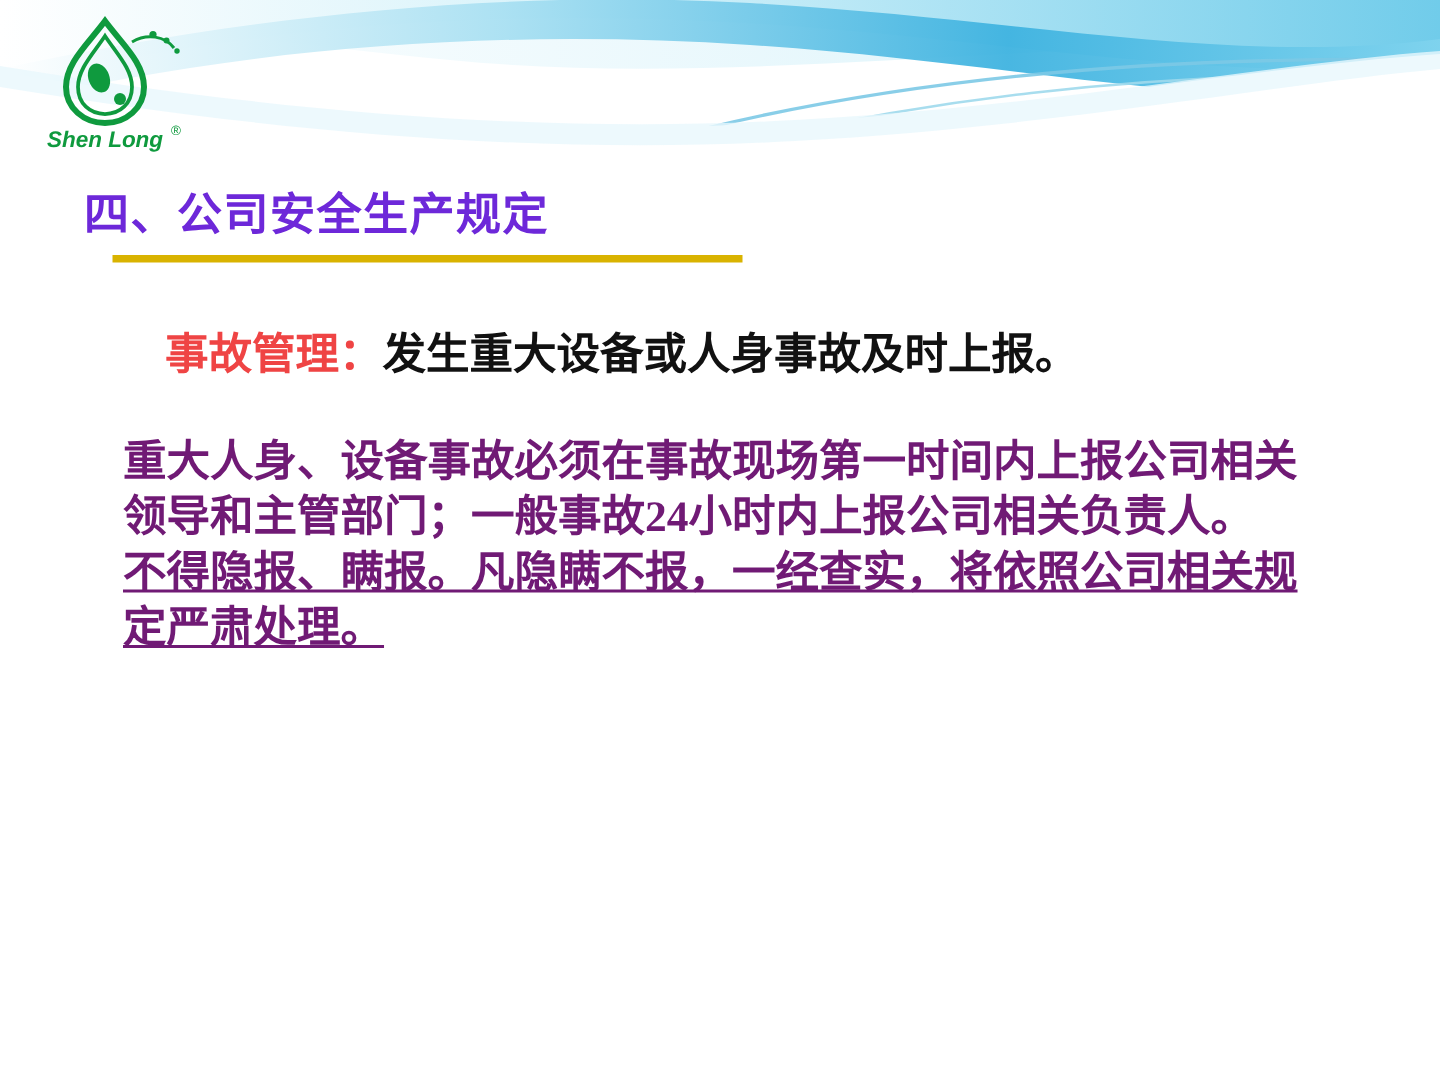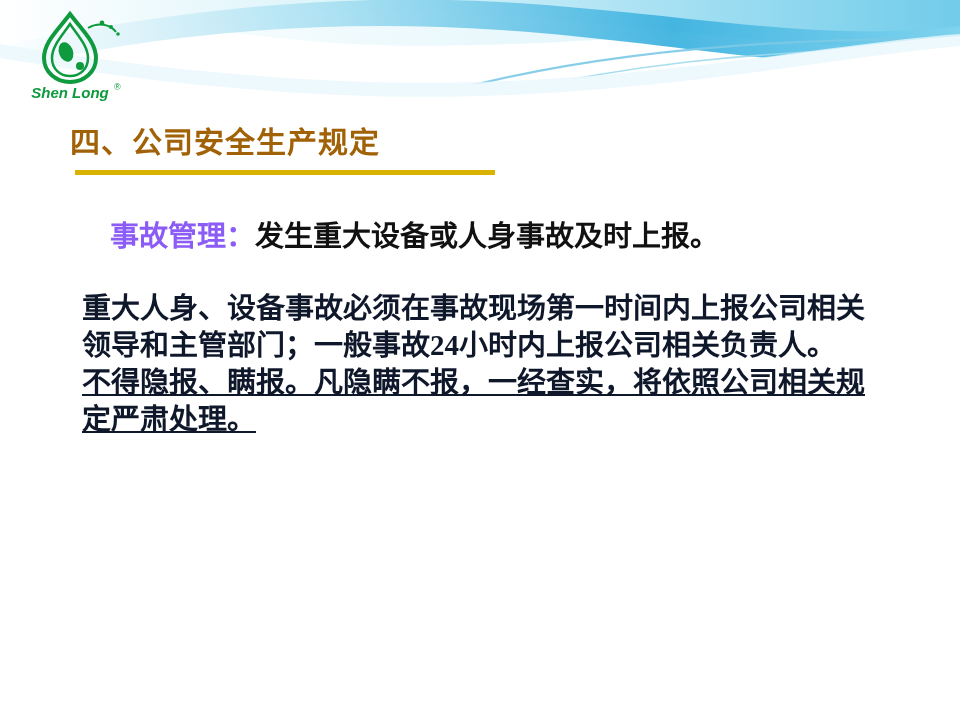--- a/index.html
+++ b/index.html
@@ -35,26 +35,26 @@
     left: 18px;
     top: 8px;
     width: 110px;
     height: 96px;
   }
   .logo svg { display: block; }
 
   
   .title {
     position: absolute;
-    left: 70px;
+    left: 56px;
     top: 118px;
     font-family: "Liberation Sans", "DejaVu Sans", sans-serif;
     font-weight: bold;
     font-size: 30px;
-    color: #a16207;
+    color: #6d28d9;
     letter-spacing: 1px;
     white-space: nowrap;
   }
   .title-rule {
     position: absolute;
     left: 75px;
     top: 170px;
     width: 420px;
     height: 5px;
     background: #d9b300;
@@ -64,32 +64,32 @@
   .lead {
     position: absolute;
     left: 110px;
     top: 212px;
     font-size: 29px;
     font-weight: bold;
     color: #111111;
     white-space: nowrap;
   }
   .lead .hl {
-    color: #8b5cf6;
+    color: #ef4444;
   }
 
   
   .body-block {
     position: absolute;
     left: 82px;
     top: 290px;
     width: 800px;
     font-size: 29px;
     font-weight: bold;
-    color: #0f172a;
+    color: #701a75;
     line-height: 37px;
   }
   .body-block p {
     margin: 0;
   }
   .para-gap {
     margin-top: 0 !important;
     text-decoration: underline;
   }
 </style>

